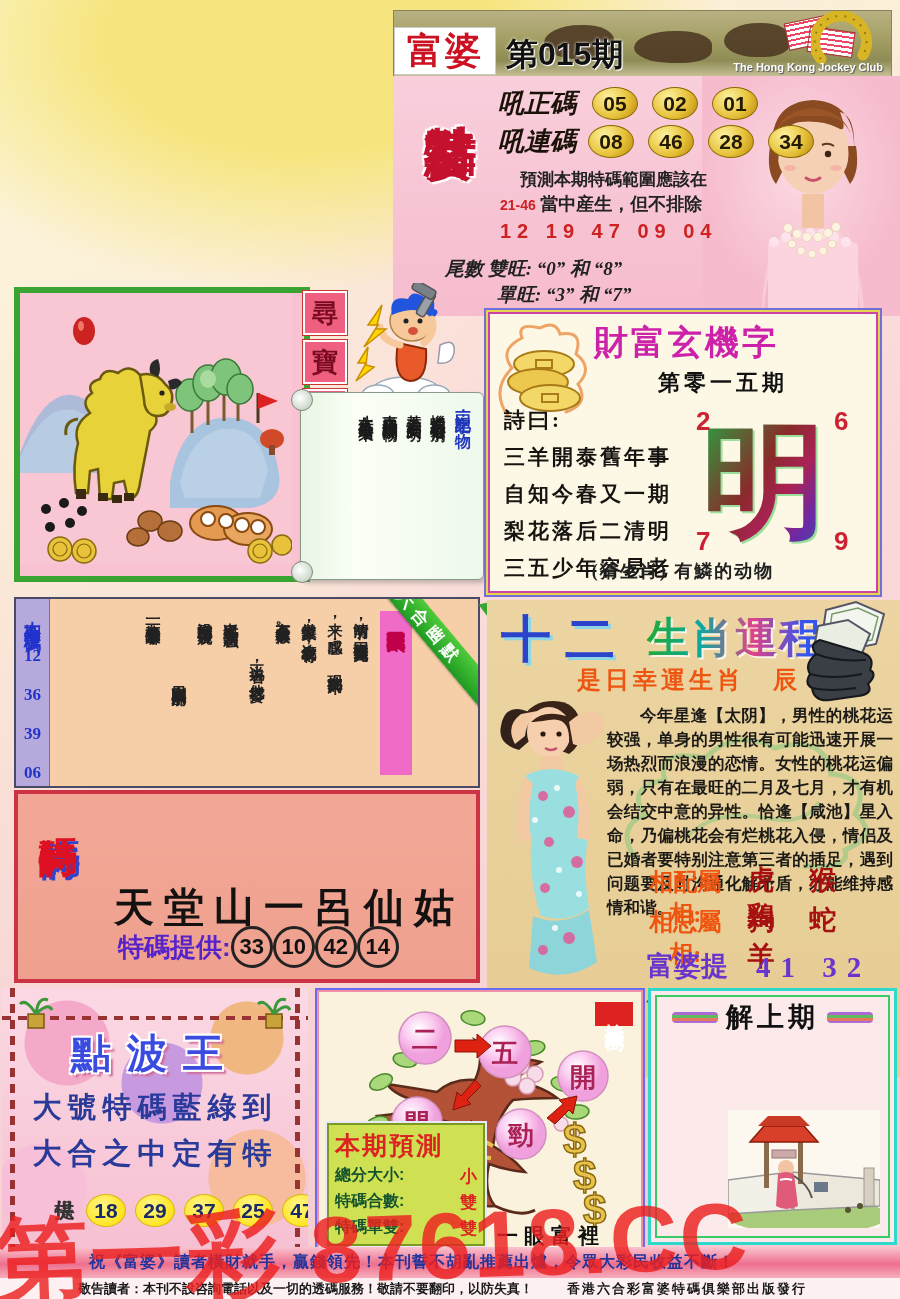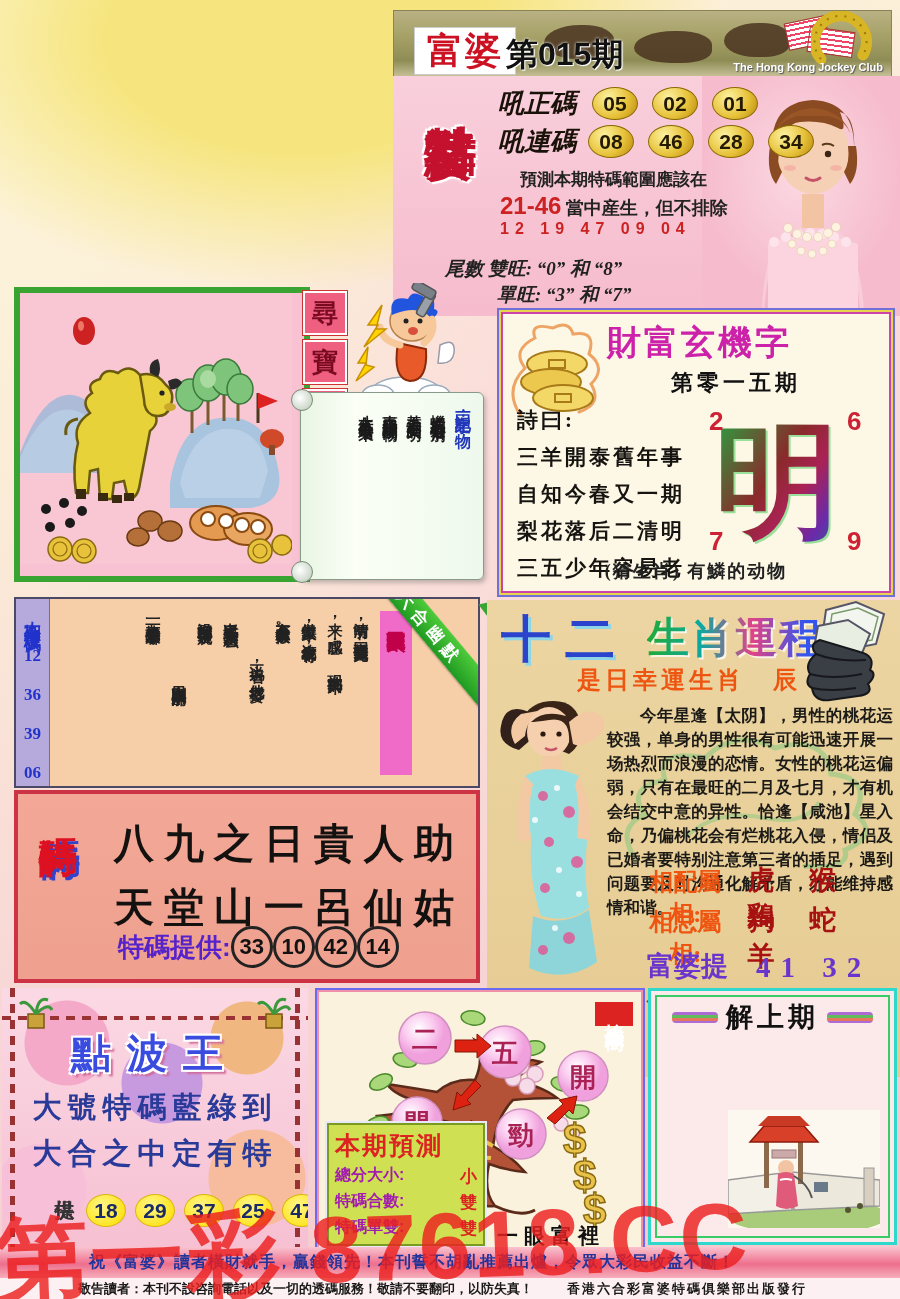--- a/index.html
+++ b/index.html
@@ -10,21 +10,21 @@
       radial-gradient(ellipse 500px 420px at 80% 30%, rgba(250,210,220,.9) 0%, rgba(250,210,220,0) 100%),
       linear-gradient(160deg,#fdf8da 0%,#fbecd8 30%,#f8d8d6 60%,#f4c6cc 100%);}
   .abs{position:absolute;}
   .vert{writing-mode:vertical-rl;text-orientation:upright;}
   .tcu{text-combine-upright:all;-webkit-text-combine:horizontal;}
 
   
   .hdr{left:393px;top:10px;width:497px;height:66px;overflow:hidden;
     background:linear-gradient(180deg,#b9b183 0%,#a5a066 40%,#8e8c55 75%,#c9c29a 100%);
     border:1px solid #8a8455;}
-  .hdr-logo{left:20px;top:16px;width:100px;height:46px;background:#fff;border:1px solid #ccc;
+  .hdr-logo{left:0;top:16px;width:100px;height:46px;background:#fff;border:1px solid #ccc;
     display:flex;align-items:center;justify-content:center;}
   .hdr-logo span{font-size:36px;font-weight:bold;color:#cc1122;font-family:"Liberation Serif",serif;letter-spacing:2px;}
   .hdr-issue{left:112px;top:22px;font-size:32px;font-weight:bold;color:#111;
     text-shadow:0 0 3px #fff,1px 1px 0 #fff;}
   .hdr-club{right:8px;bottom:4px;font-size:11px;color:#fff;font-weight:bold;text-shadow:1px 1px 1px #555;}
   .horse{position:absolute;background:#4a3420;border-radius:55% 45% 40% 50%;opacity:.85;}
   .ticket{position:absolute;background:repeating-linear-gradient(0deg,#fff 0 3px,#e46 3px 5px);border:1px solid #a33;}
 
   
   .pink-panel{left:393px;top:76px;width:507px;height:240px;
@@ -32,42 +32,42 @@
   .masthead{left:420px;top:84px;height:232px;font-size:52px;font-weight:bold;color:#c4112e;
     font-family:"Liberation Serif",serif;line-height:60px;
     text-shadow:0 0 4px #fff,2px 2px 0 #ffffff,-2px -2px 0 #fff;}
   .tip-label{font-size:26px;font-weight:bold;color:#1a1208;font-family:"Liberation Serif",serif;font-style:italic;}
   .ballrow{display:flex;gap:14px;}
   .gball{width:44px;height:31px;border-radius:50%;display:flex;align-items:center;justify-content:center;
     background:radial-gradient(circle at 35% 30%,#fdf2a0,#e7c23a 55%,#b8860b);
     border:1px solid #8a6a00;font-size:21px;font-weight:bold;color:#241a00;}
   .pred1{font-size:17px;font-weight:bold;color:#222;text-align:right;}
   .red{color:#cc2222;}
-  .pred-nums{font-size:16px;font-weight:bold;color:#cc2222;letter-spacing:6px;}
+  .pred-nums{font-size:20px;font-weight:bold;color:#cc2222;letter-spacing:6px;}
   .tails{font-family:"Liberation Serif",serif;font-weight:bold;font-style:italic;font-size:19px;color:#222;line-height:26px;}
 
   
   .tmap{left:14px;top:287px;width:284px;height:283px;border:6px solid #3aa433;background:#f8c2d2;}
   .tlabel{left:303px;top:291px;width:44px;}
   .tlabel span{display:flex;width:40px;height:40px;margin-bottom:5px;align-items:center;justify-content:center;
     background:#ee5f80;border:2px solid #fff;box-shadow:0 0 0 1px #c33;
     color:#7a0a20;font-size:26px;font-weight:bold;font-family:"Liberation Serif",serif;}
 
   
   .scroll{left:300px;top:392px;width:182px;height:186px;background:linear-gradient(90deg,#e8f5e4,#fbfff6 30%,#eef8ec);
     border:1px solid #8a9a88;border-radius:6px;box-shadow:2px 3px 4px rgba(90,90,90,.35);}
   .scroll:before,.scroll:after{content:"";position:absolute;left:-10px;width:20px;height:20px;border-radius:50%;
     background:radial-gradient(circle at 40% 40%,#fff,#b8c8b4);border:1px solid #7a8a78;}
   .scroll:before{top:-4px;} .scroll:after{bottom:-4px;}
   .scroll-flow{position:absolute;right:10px;top:10px;height:164px;writing-mode:vertical-rl;text-orientation:upright;}
   .scroll-title{font-size:16px;font-weight:bold;color:#2238bb;font-family:"Liberation Serif",serif;margin-left:5px;}
   .scroll-col{font-size:15px;font-weight:bold;color:#1a1a1a;font-family:"Liberation Serif",serif;margin-left:5px;letter-spacing:2px;}
 
   
-  .mbox{left:497px;top:308px;width:398px;height:289px;background:#7070d8;padding:2px;box-sizing:border-box;}
+  .mbox{left:484px;top:308px;width:398px;height:289px;background:#7070d8;padding:2px;box-sizing:border-box;}
   .mbox-in1{width:100%;height:100%;background:#e6d44c;padding:2px;box-sizing:border-box;}
   .mbox-in2{position:relative;width:100%;height:100%;background:#fdf7e6;border:2px solid #cc44aa;box-sizing:border-box;overflow:hidden;}
   .mtitle{left:104px;top:6px;font-size:34px;font-weight:bold;color:#cc22aa;font-family:"Liberation Serif",serif;letter-spacing:3px;}
   .missue{left:168px;top:54px;font-size:22px;font-weight:bold;color:#111;font-family:"Liberation Serif",serif;letter-spacing:4px;}
   .mpoem{left:14px;top:88px;font-size:21px;font-weight:bold;color:#161410;font-family:"Liberation Serif",serif;line-height:37px;letter-spacing:3px;}
   .bigchar{left:212px;top:86px;width:140px;font-size:124px;font-weight:bold;font-family:"Liberation Serif",serif;
     background:linear-gradient(125deg,#2f9a3f 8%,#8a2a2a 42%,#aa2255 58%,#6a2aaa 75%,#1a7a8a 95%);
     -webkit-background-clip:text;background-clip:text;color:transparent;
     filter:drop-shadow(2px 2px 0 #9adf9a);}
   .mcorner{font-size:26px;font-weight:bold;color:#cc2233;}
@@ -145,21 +145,21 @@
   
   .mtree{left:315px;top:988px;width:330px;height:274px;background:#6a6af0;padding:2px;box-sizing:border-box;}
   .mtree-in{position:relative;width:100%;height:100%;background:#fbf2dd;border:2px solid #f090a8;box-sizing:border-box;overflow:hidden;}
   .mt-label{position:absolute;right:8px;top:10px;width:30px;background:#dd2222;color:#fff;
     writing-mode:vertical-rl;text-orientation:upright;font-size:20px;font-weight:bold;padding:6px 4px;letter-spacing:4px;
     font-family:"Liberation Serif",serif;}
   .mt-forecast{position:absolute;left:8px;bottom:12px;width:158px;background:#cfe052;border:2px solid #7a9a22;
     box-shadow:0 0 0 2px #e8e8f8;padding:4px 6px;box-sizing:border-box;}
   .mtf-title{font-size:25px;font-weight:bold;color:#dd2222;font-family:"Liberation Serif",serif;letter-spacing:2px;}
   .mtf-row{display:flex;justify-content:space-between;margin-top:3px;}
-  .mtf-row .lbl{font-size:16px;font-weight:bold;color:#a21caf;}
+  .mtf-row .lbl{font-size:16px;font-weight:bold;color:#14532d;}
   .mtf-row .val{font-size:17px;font-weight:bold;color:#dd2222;}
   .mt-bottom{position:absolute;left:178px;bottom:8px;font-size:21px;font-weight:bold;color:#111;
     font-family:"Liberation Serif",serif;letter-spacing:6px;}
 
   
   .lastbox{left:648px;top:988px;width:249px;height:257px;border:3px solid #2fd8cc;box-sizing:border-box;background:#fceaea;}
   .last-in{position:absolute;left:4px;top:4px;right:4px;bottom:4px;border:2px solid #39cc66;}
   .last-title{position:absolute;left:0;top:8px;width:100%;display:flex;align-items:center;justify-content:center;gap:8px;}
   .last-title .txt{font-size:27px;font-weight:bold;color:#111;font-family:"Liberation Serif",serif;letter-spacing:4px;}
   .deco-line{width:46px;height:11px;background:repeating-linear-gradient(180deg,#9a4ad0 0 3px,#3ab03a 3px 6px,#e05a3a 6px 9px);border-radius:4px;opacity:.8;}
@@ -266,21 +266,21 @@
     <span class="tip-label">吼連碼</span>
     <span class="ballrow">
       <span class="gball">08</span>
       <span class="gball">46</span>
       <span class="gball">28</span>
       <span class="gball">34</span>
     </span>
   </div>
   <div class="abs pred1" style="left:520px;top:168px;">預測本期特碼範圍應該在</div>
   <div class="abs" style="left:500px;top:192px;">
-    <span class="red" style="font-size:24px;font-weight:bold;">21-46</span>
+    <span class="red" style="font-size:14px;font-weight:bold;">21-46</span>
     <span style="font-size:18px;font-weight:bold;color:#222;">當中産生，但不排除</span>
   </div>
   <div class="abs pred-nums" style="left:500px;top:220px;">12 19 47 09 04</div>
   <div class="abs tails" style="left:445px;top:256px;">
     <span>尾數</span>
     <span>雙旺: “0” 和 “8”</span><br>
     <span style="margin-left:52px;">單旺: “3” 和 “7”</span>
   </div>
 
   <div class="abs tmap">
@@ -442,21 +442,20 @@
       <div class="joke-col">没把那冥币带去烧了？</div>
       <div class="joke-col jp2">家里刚取回来的那</div>
       <div class="joke-col">一万块新票子放哪了？</div>
     </div>
     <div class="ribbon">六合幽默</div>
   </div>
   <div class="abs garrow"></div>
 
   <div class="abs spoem">
     <div class="abs spoem-label vert">特碼詩</div>
-    <div class="abs spoem-line" style="left:96px;top:22px;">八九之日貴人助</div>
     <div class="abs spoem-line" style="left:96px;top:86px;">天堂山一呂仙姑</div>
     <div class="abs sp-provide">
       <span class="lbl">特碼提供:</span>
       <span class="circ">33</span>
       <span class="circ">10</span>
       <span class="circ">42</span>
       <span class="circ">14</span>
     </div>
   </div>
 

